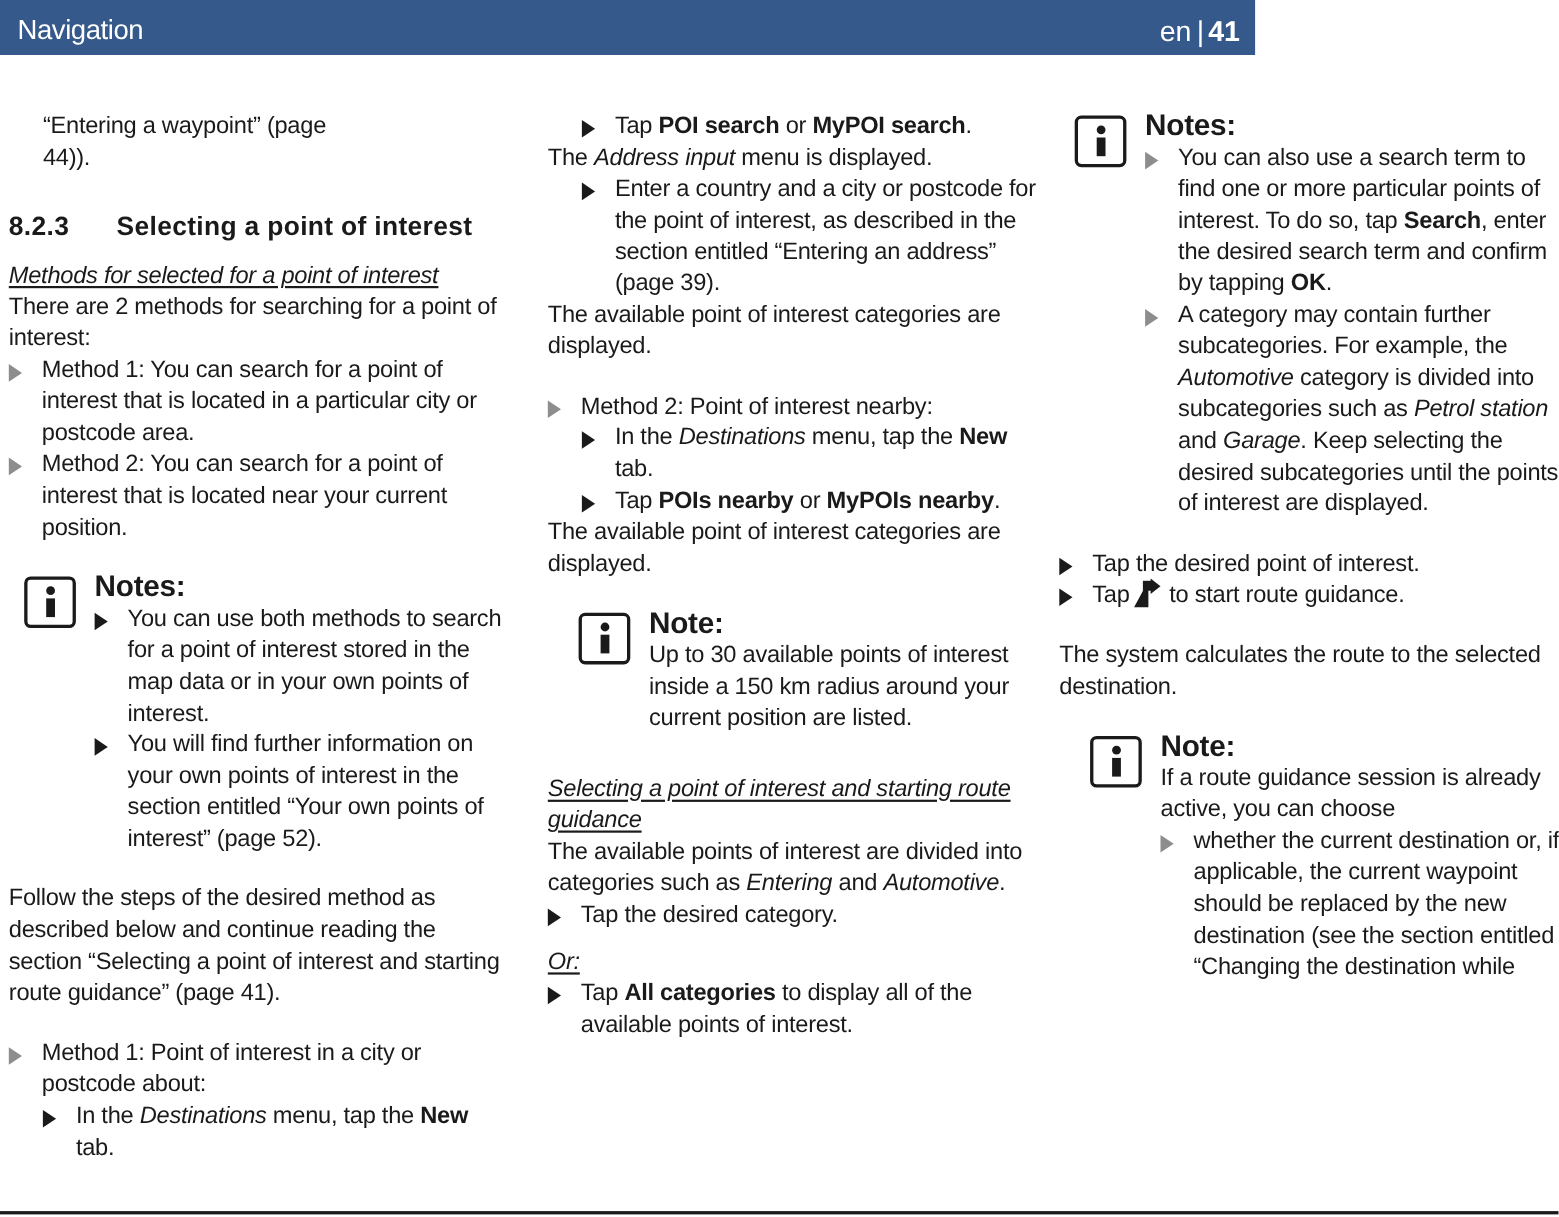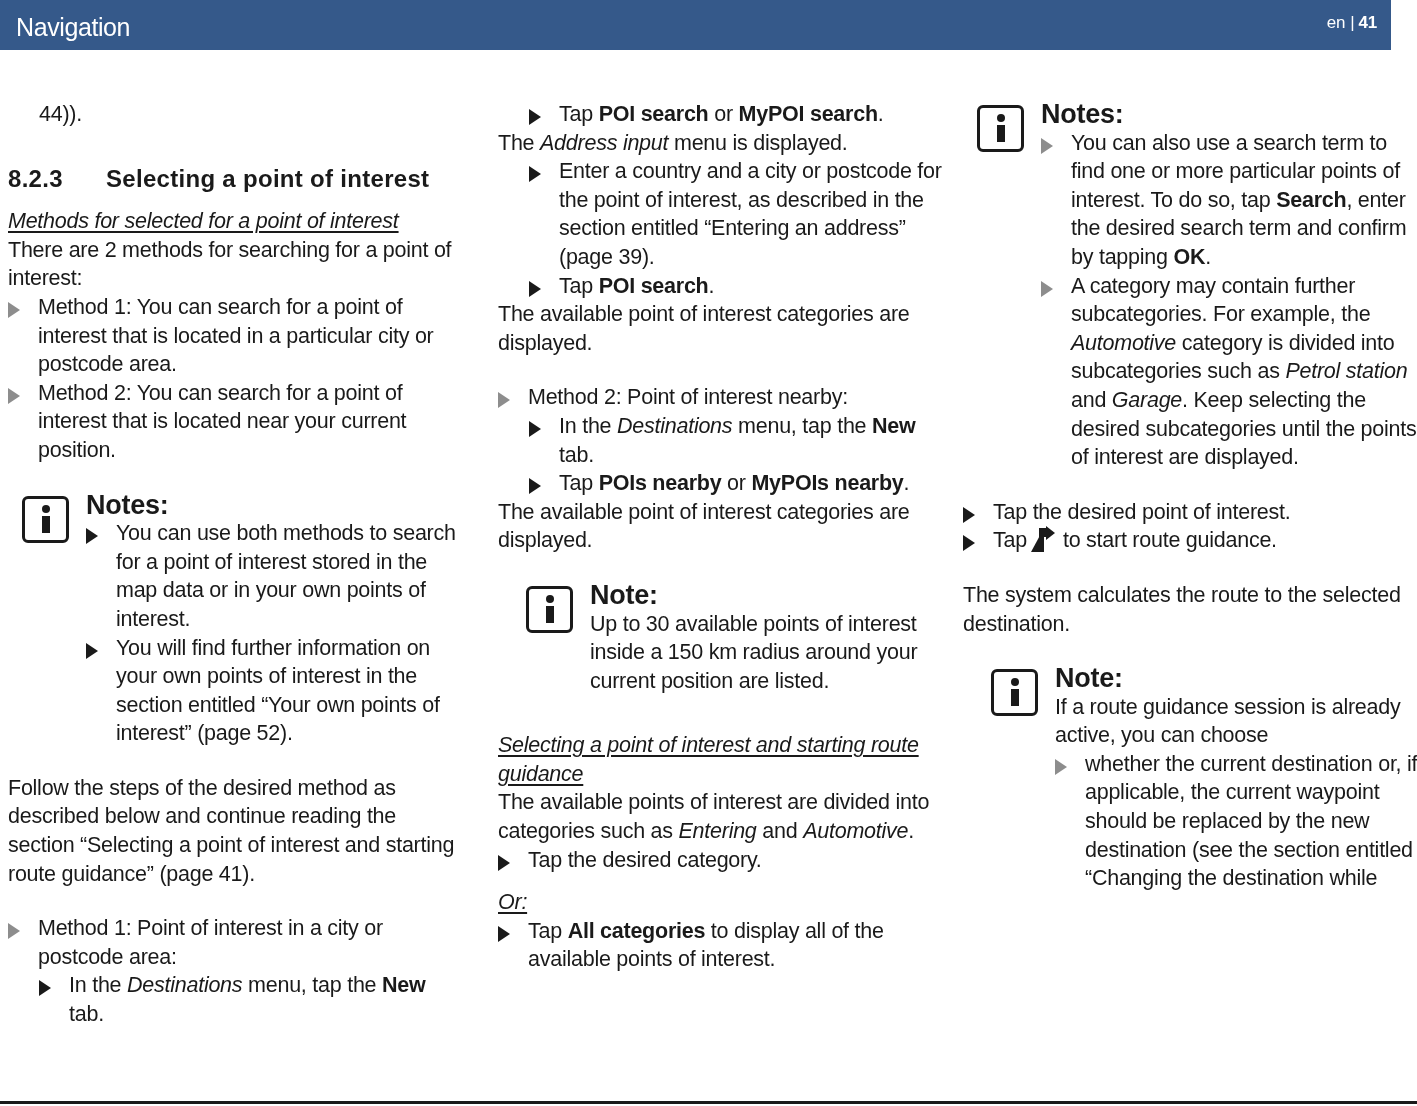--- a/index.html
+++ b/index.html
@@ -13,38 +13,38 @@
     position: relative;
     font-family: "Liberation Sans", sans-serif;
     color: #1a1a1a;
     overflow: hidden;
   }
 
   
   #header-bar {
     position: absolute;
     top: 0; left: 0;
-    width: 1391px;
+    width: 1141px;
     height: 50px;
     background: #35598a;
     color: #ffffff;
   }
   #header-title {
     position: absolute;
     left: 16px;
     top: 13px;
     font-size: 25px;
     letter-spacing: -0.4px;
     white-space: nowrap;
   }
   #header-pageinfo {
     position: absolute;
     right: 14px;
     top: 13px;
-    font-size: 17px;
+    font-size: 26px;
     white-space: nowrap;
     letter-spacing: -0.2px;
   }
   #header-pageinfo .lang { font-weight: 400; }
   #header-pageinfo .sep  { font-weight: 300; padding: 0 4px 0 5px; }
   #header-pageinfo .pageno { font-weight: bold; }
 
   
   #content {
     position: absolute;
@@ -212,20 +212,21 @@
   <div id="header-pageinfo">
     <span class="lang">en</span><span class="sep">|</span><span class="pageno">41</span>
   </div>
 </div>
 
 <div id="content">
 
   <div class="column" id="column-1">
 
     <div class="bullet indent-2" style="padding-left:0;">
+      <span class="btext">“Entering a waypoint” (page</span>
       <span class="btext">44)).</span>
     </div>
 
     <div class="spacer-lg"></div>
 
     <h2 class="section-heading"><span class="num">8.2.3</span><span>Selecting a point of interest</span></h2>
 
     <div class="spacer-sm"></div>
 
     <p class="sub-heading">Methods for selected for a point of interest</p>
@@ -259,21 +260,21 @@
     </div>
 
     <div class="spacer-md"></div>
 
     <p class="para">Follow the steps of the desired method as described below and continue reading the section “Selecting a point of interest and starting route guidance” (page 41).</p>
 
     <div class="spacer-md"></div>
 
     <div class="bullet indent-1">
       <span class="arrow"></span>
-      <span class="btext">Method 1: Point of interest in a city or postcode area:</span>
+      <span class="btext">Method 1: Point of interest in a city or postcode about:</span>
     </div>
     <div class="bullet indent-2 dark">
       <span class="arrow"></span>
       <span class="btext"><span>In the </span><span class="it">Destinations</span><span> menu, tap the </span><span class="bd">New</span><span> tab.</span></span>
     </div>
   </div>
 
   <div class="column" id="column-2">
 
     <div class="bullet indent-2 dark">
@@ -281,24 +282,20 @@
       <span class="btext"><span>Tap </span><span class="bd">POI search</span><span> or </span><span class="bd">MyPOI search</span><span>.</span></span>
     </div>
 
     <p class="para"><span>The </span><span class="it">Address input</span><span> menu is displayed.</span></p>
 
     <div class="bullet indent-2 dark">
       <span class="arrow"></span>
       <span class="btext">Enter a country and a city or postcode for the point of interest, as described in the section entitled “Entering an address” (page 39).</span>
     </div>
 
-    <div class="bullet indent-2 dark">
-      <span class="arrow"></span>
-      <span class="btext"><span>Tap </span><span class="bd">POI search</span><span>.</span></span>
-    </div>
 
     <p class="para">The available point of interest categories are displayed.</p>
 
     <div class="spacer-md"></div>
 
     <div class="bullet indent-1">
       <span class="arrow"></span>
       <span class="btext">Method 2: Point of interest nearby:</span>
     </div>
     <div class="bullet indent-2 dark">

